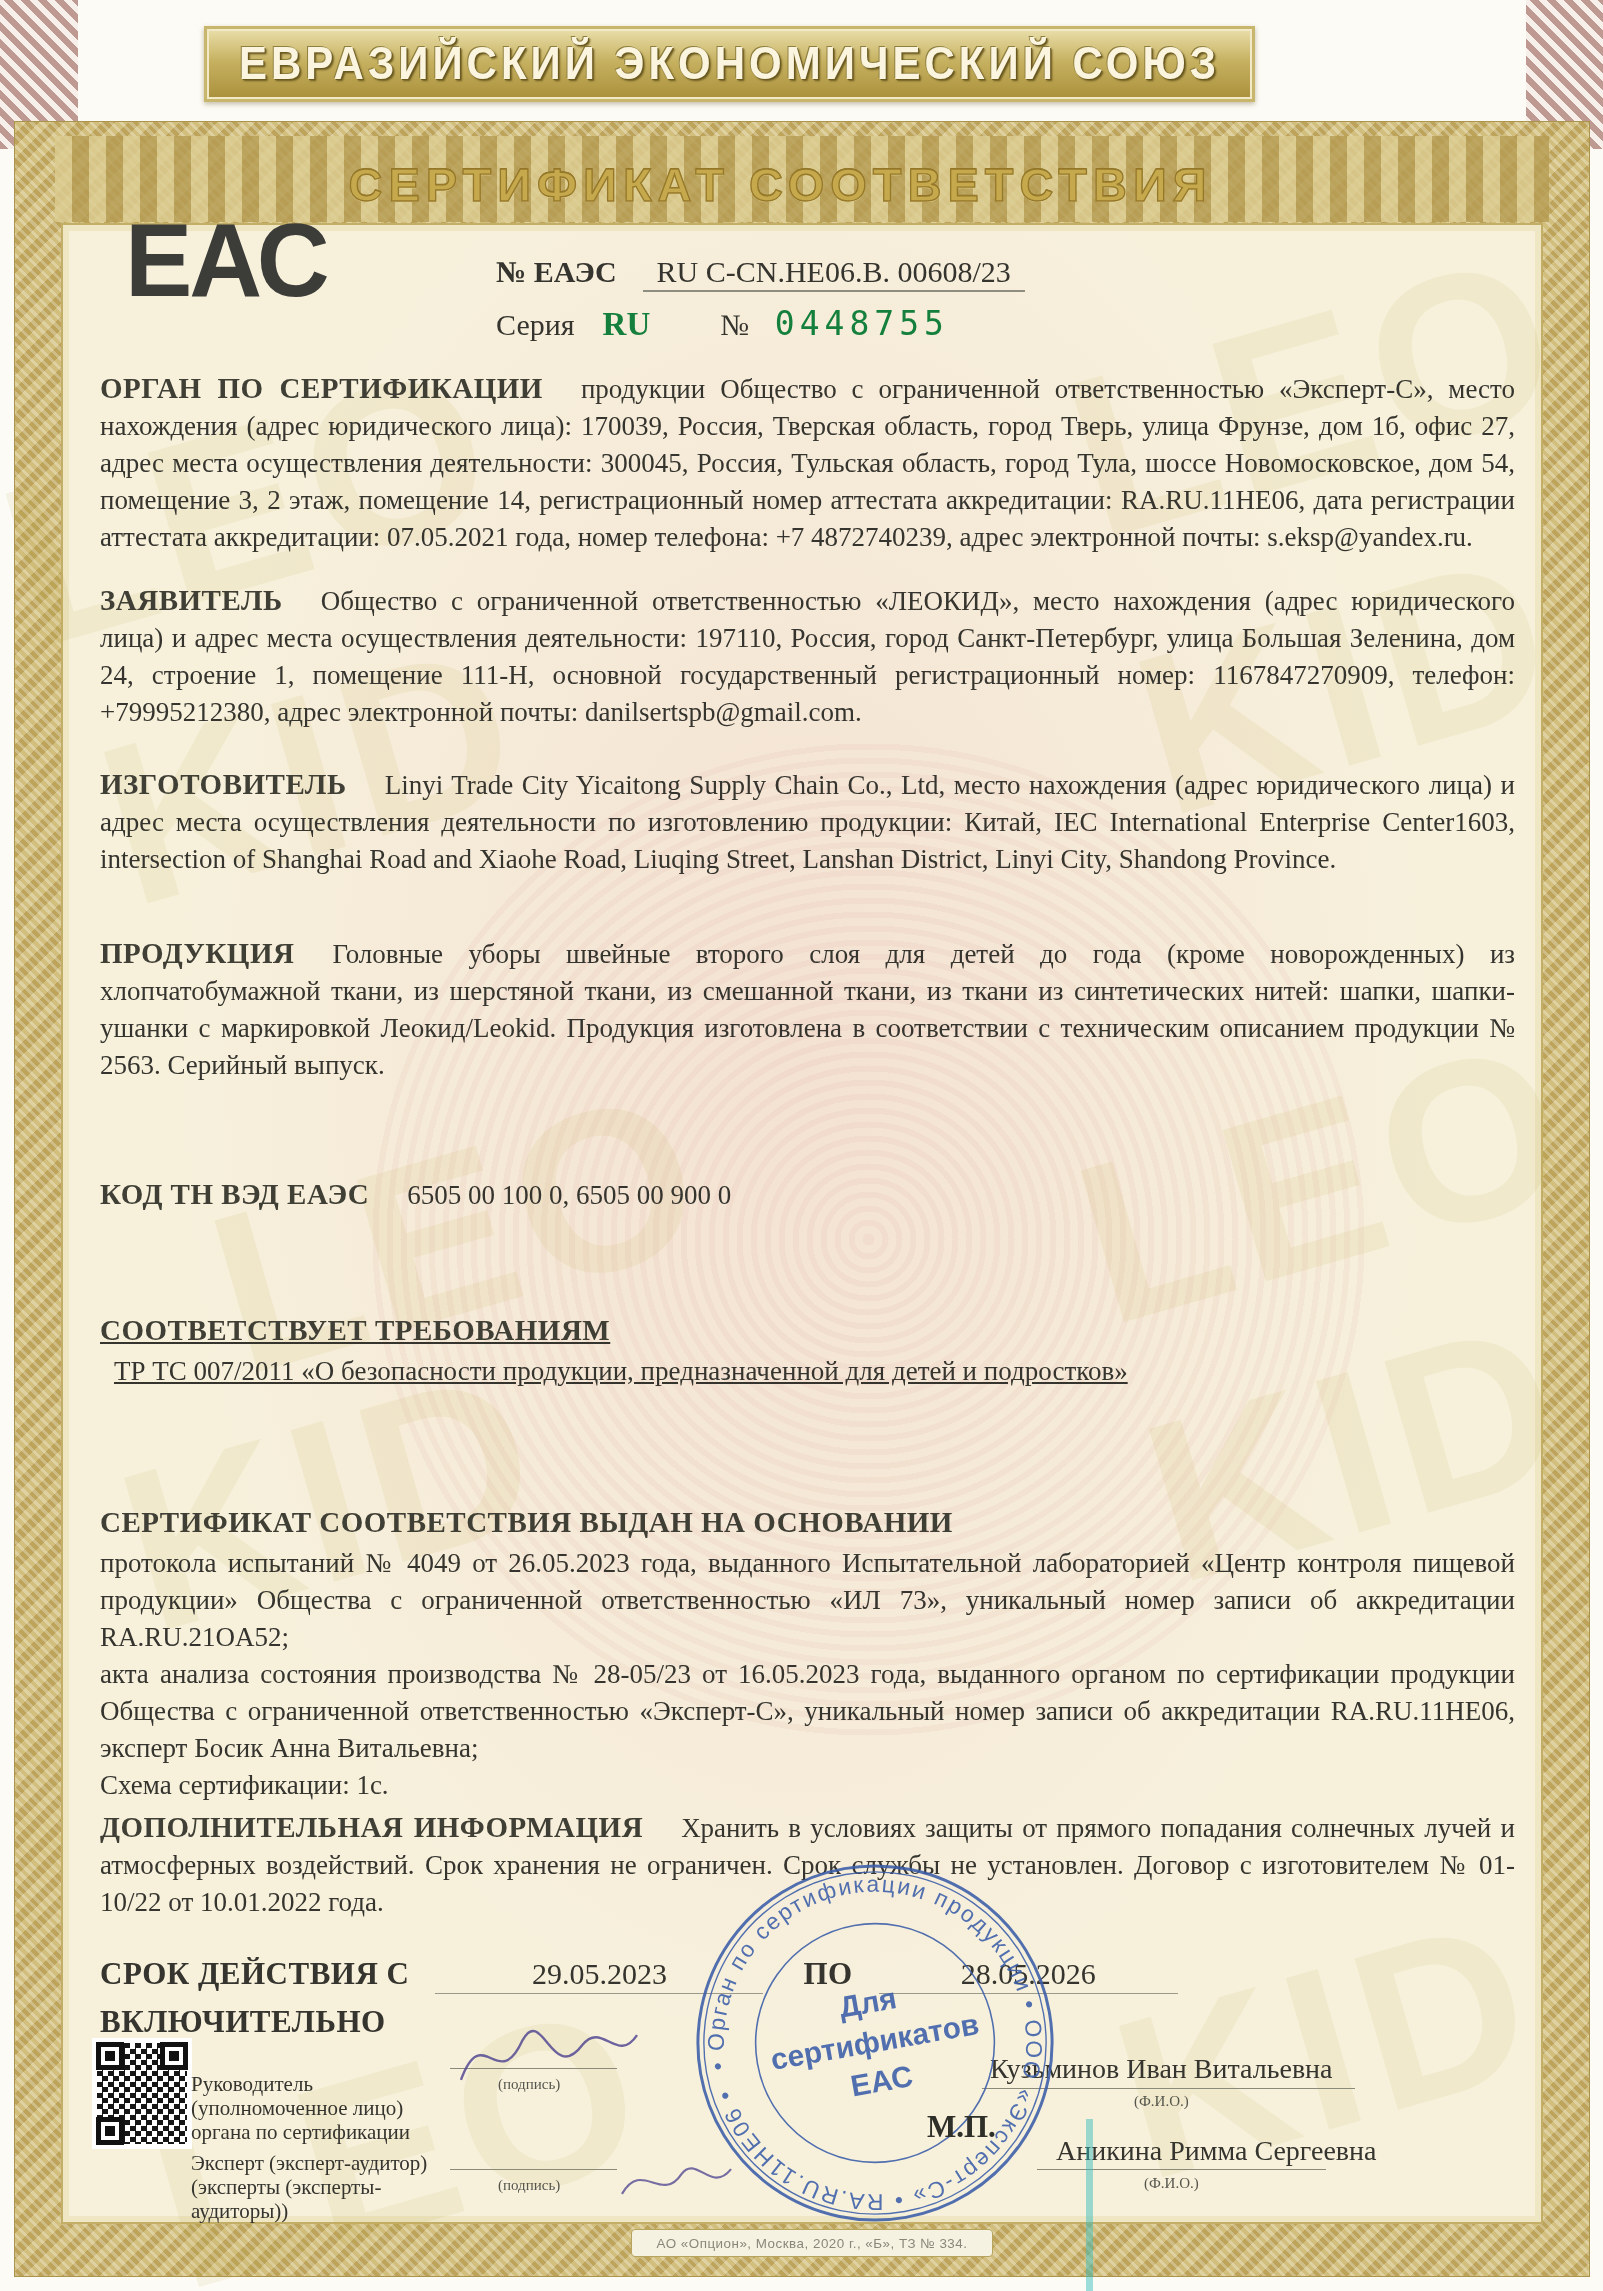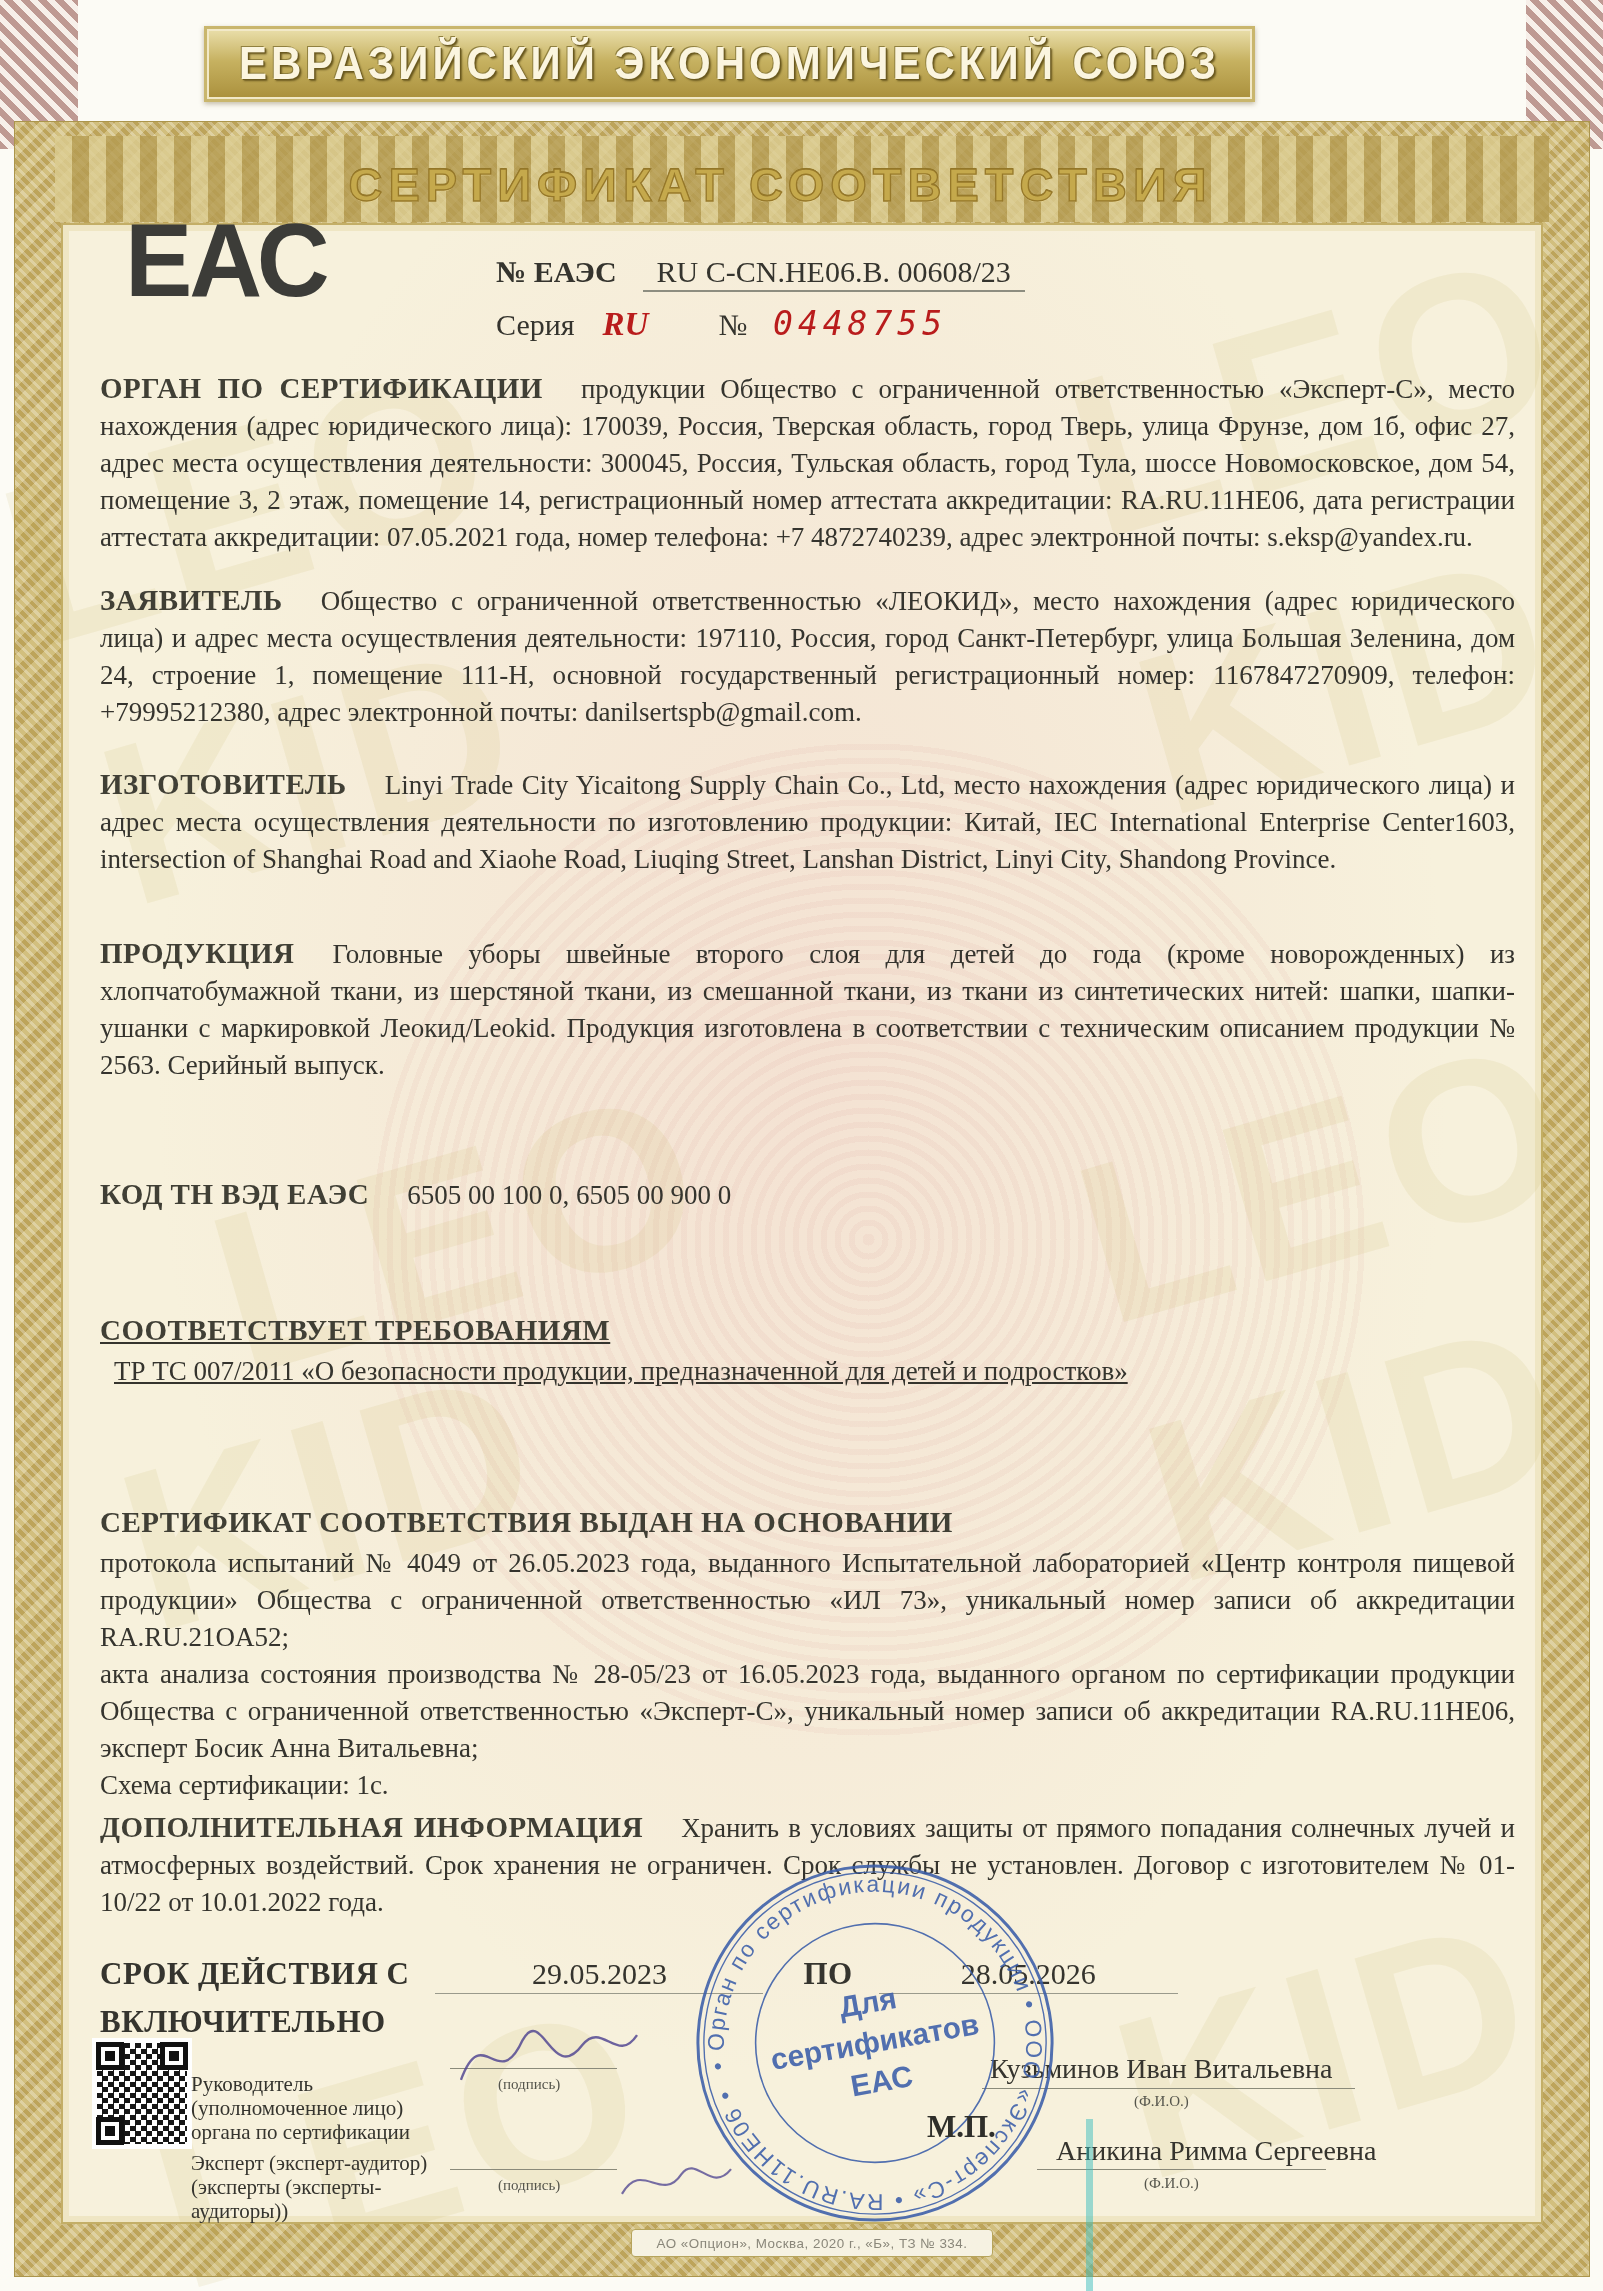--- a/index.html
+++ b/index.html
@@ -48,21 +48,21 @@
     letter-spacing:-3px;color:#3c3c38;transform:scaleY(1.02);}
   .doc-title{position:absolute;left:328px;top:157px;width:905px;z-index:6;text-align:center;
     font-family:"Liberation Sans",sans-serif;font-weight:bold;font-size:47px;letter-spacing:6px;
     color:#c5a94c;-webkit-text-stroke:1.3px #96782a;
     text-shadow:0 1px 0 #ead998,0 -1px 0 #8a7125;}
 
   .num-line{position:absolute;left:496px;top:255px;z-index:6;font-size:30px;}
   .num-line .lbl{font-weight:bold;margin-right:26px;}
   .u-val{border-bottom:2px solid #8d8d80;padding:0 14px 2px 14px;}
   .series-line{position:absolute;left:496px;top:304px;z-index:6;font-size:30px;}
-  .red{color:#b91c1c;font-style:italic;}
+  .red{color:#15803d;}
   .series-ru{font-weight:bold;font-size:33px;margin:0 70px 0 28px;}
   .serial-no{font-family:"DejaVu Sans Mono",monospace;font-size:33px;letter-spacing:5px;margin-left:26px;}
 
   
   .sec{position:absolute;left:100px;width:1415px;z-index:5;
        font-size:27px;line-height:37px;text-align:justify;}
   .sec b{font-size:29px;letter-spacing:0.5px;color:#403f35;margin-right:38px;}
   .sec p{margin:0;}
   .plain{text-align:left;}
 

